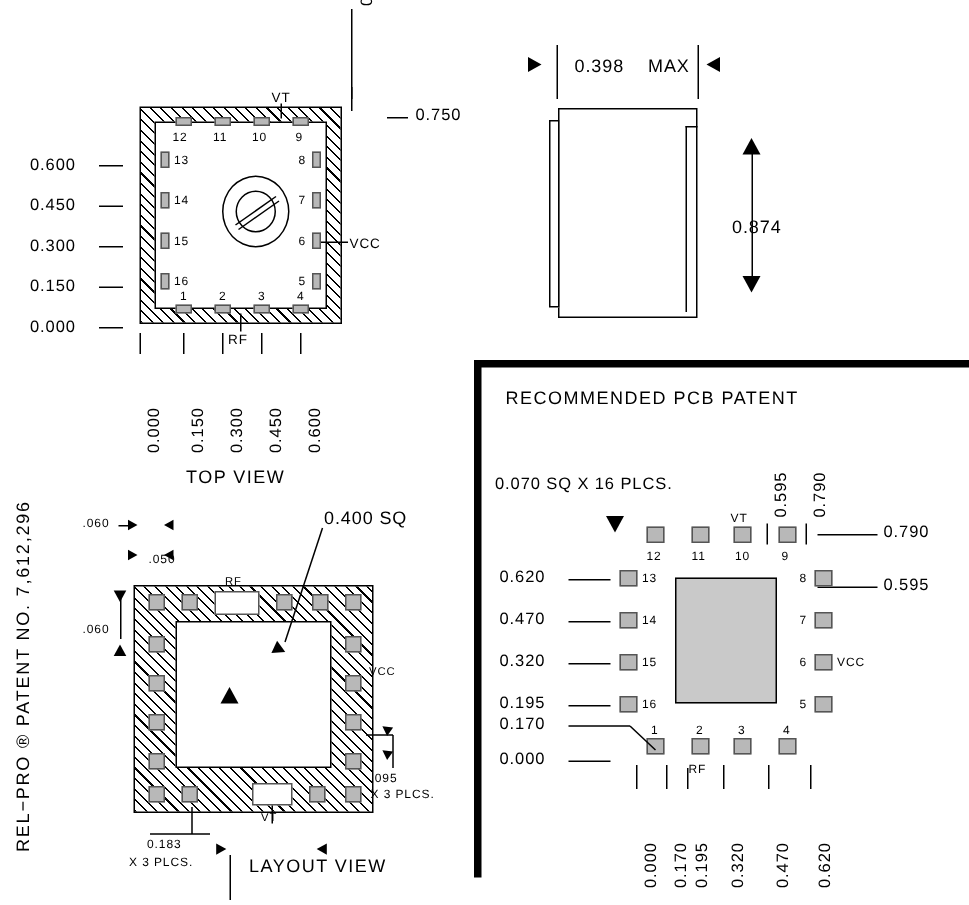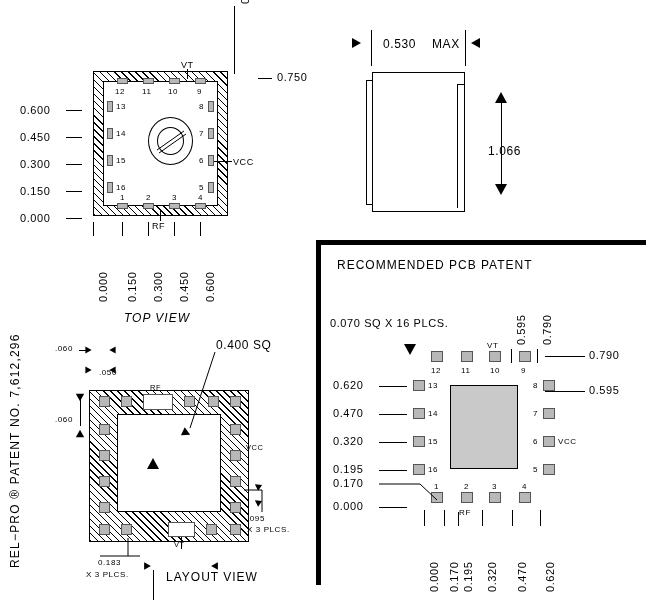--- a/index.html
+++ b/index.html
@@ -113,38 +113,38 @@
 <div class="ln vline" style="left:122px;top:222px;height:14px;"></div>
 <div class="ln vline" style="left:148px;top:222px;height:14px;"></div>
 <div class="ln vline" style="left:174px;top:222px;height:14px;"></div>
 <div class="ln vline" style="left:200px;top:222px;height:14px;"></div>
 <div class="vert" style="left:97px;top:302px;">0.000</div>
 <div class="vert" style="left:126px;top:302px;">0.150</div>
 <div class="vert" style="left:152px;top:302px;">0.300</div>
 <div class="vert" style="left:178px;top:302px;">0.450</div>
 <div class="vert" style="left:204px;top:302px;">0.600</div>
 
-<div class="lbl" style="left:124px;top:311px;font-size:12px;letter-spacing:1px;font-style:italic;">TOP VIEW</div>
+<div class="lbl" style="left:124px;top:311px;font-size:12px;letter-spacing:1px;">TOP VIEW</div>
 
 <div class="tri tri-r" style="left:352px;top:38px;"></div>
 <div class="tri tri-l" style="left:471px;top:38px;"></div>
-<div class="lbl" style="left:383px;top:37px;font-size:12px;">0.530</div>
+<div class="lbl" style="left:383px;top:37px;font-size:12px;">0.398</div>
 <div class="lbl" style="left:432px;top:37px;font-size:12px;">MAX</div>
 <div class="ln vline" style="left:371px;top:30px;height:36px;"></div>
 <div class="ln vline" style="left:465px;top:30px;height:36px;"></div>
 
 <div class="box" style="left:372px;top:72px;width:93px;height:140px;background:#fff;"></div>
 <div class="box" style="left:366px;top:80px;width:7px;height:125px;background:#fff;"></div>
 <div class="ln vline" style="left:457px;top:84px;height:124px;"></div>
 <div class="ln hline" style="left:457px;top:84px;width:8px;"></div>
 
 <div class="ln vline" style="left:501px;top:98px;height:86px;"></div>
 <div class="tri tri-u" style="left:495px;top:92px;"></div>
 <div class="tri tri-d" style="left:495px;top:184px;"></div>
-<div class="lbl" style="left:488px;top:144px;font-size:12px;">1.066</div>
+<div class="lbl" style="left:488px;top:144px;font-size:12px;">0.874</div>
 
 <div class="vert" style="left:8px;top:568px;font-size:12px;letter-spacing:1.2px;">REL−PRO ® PATENT NO. 7,612,296</div>
 
 <div class="box hatch" style="left:89px;top:390px;width:160px;height:152px;"></div>
 <div class="box whitefill" style="left:117px;top:414px;width:104px;height:98px;"></div>
 
 <div class="pad whitefill" style="left:143px;top:394px;width:30px;height:16px;"></div>
 <div class="pad" style="left:99px;top:396px;width:11px;height:11px;"></div>
 <div class="pad" style="left:121px;top:396px;width:11px;height:11px;"></div>
 <div class="pad" style="left:184px;top:396px;width:11px;height:11px;"></div>

